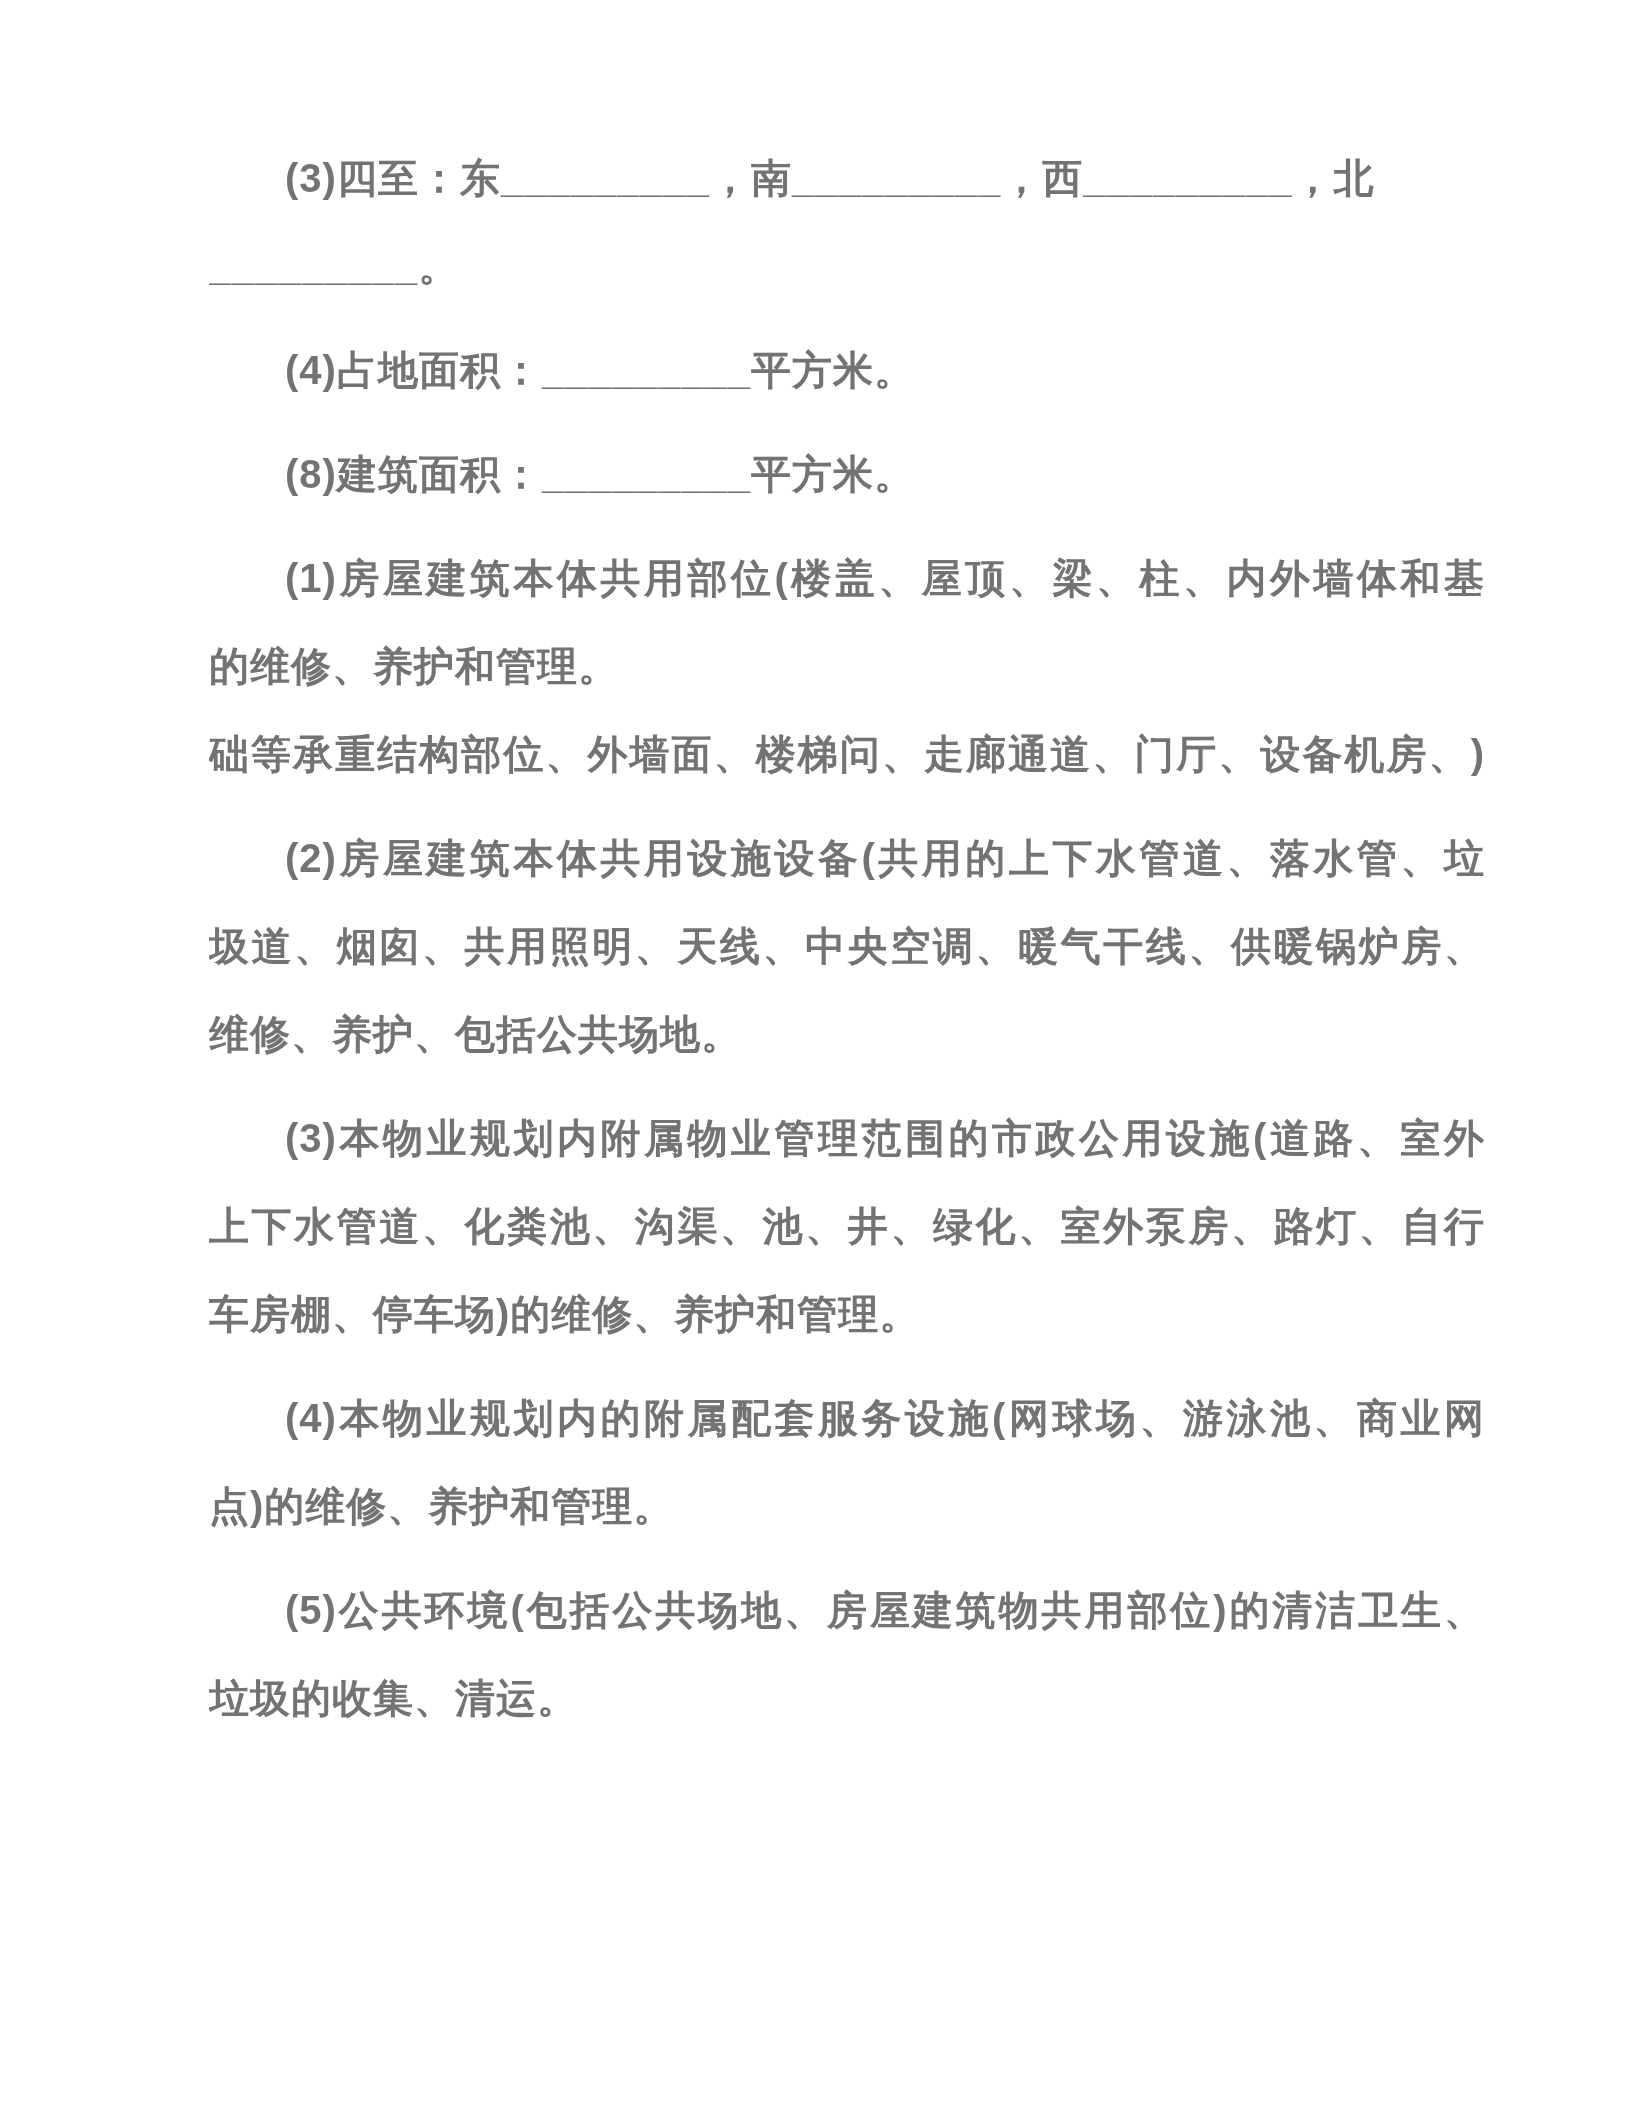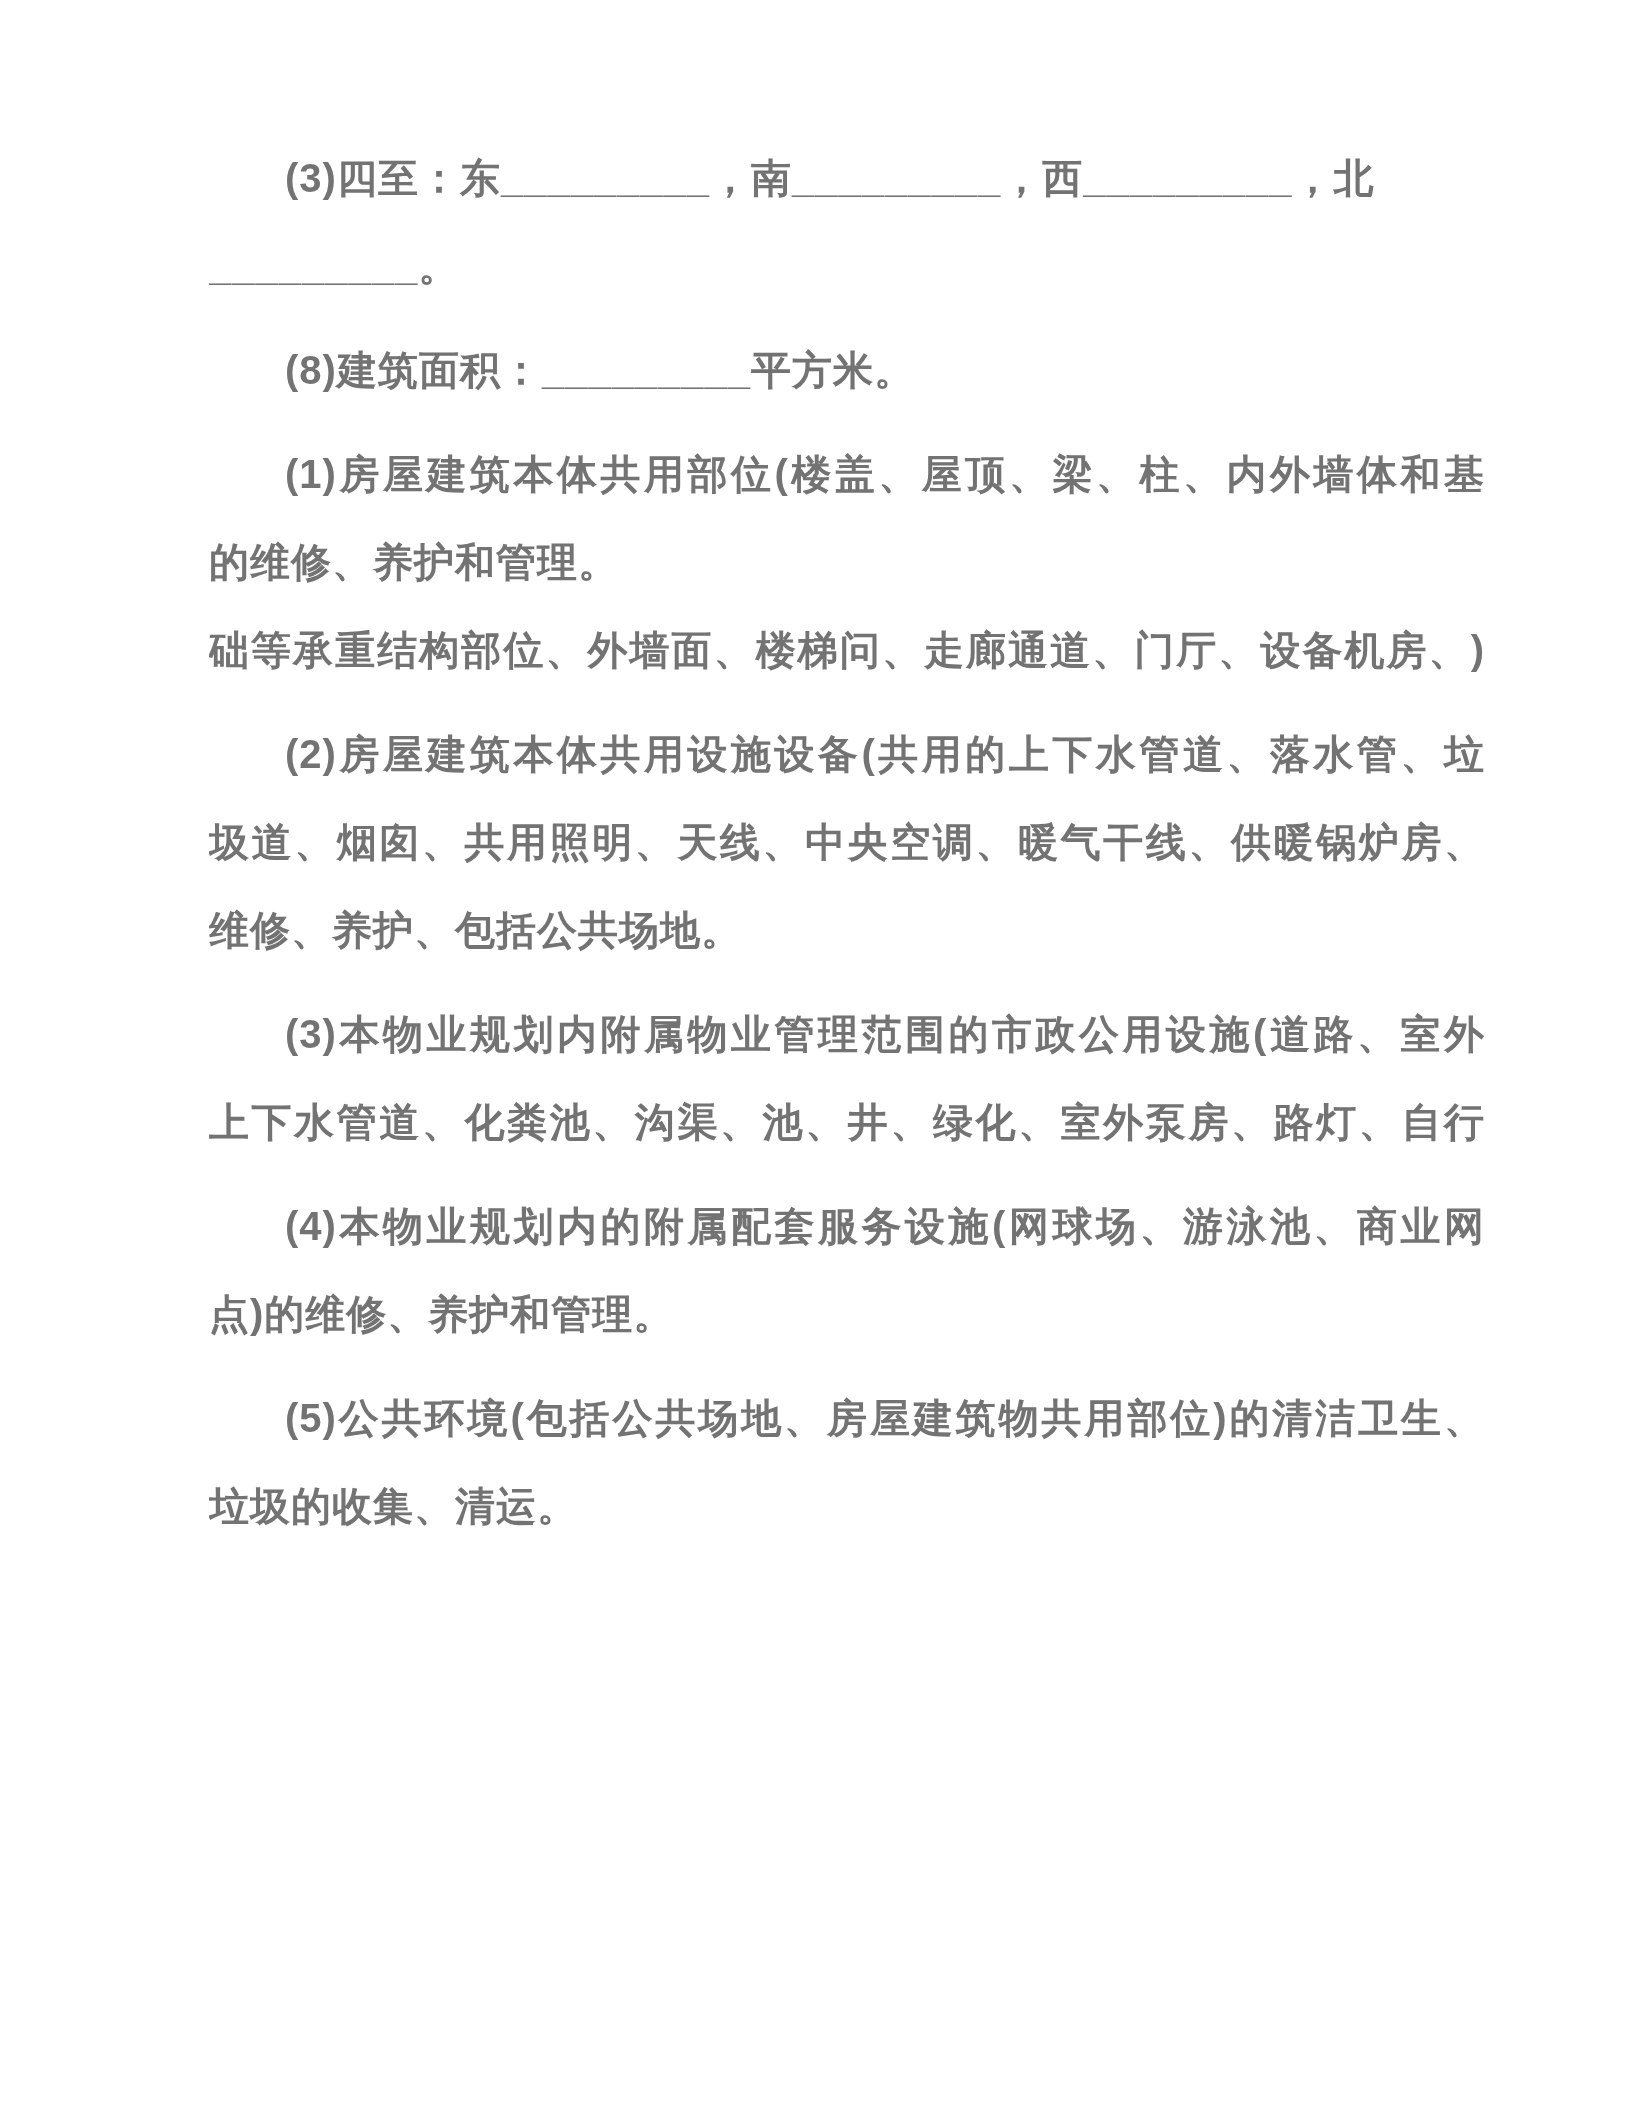--- a/index.html
+++ b/index.html
@@ -51,20 +51,23 @@
 <body>
 
 <div class="page">
   <div class="content">
 
     <div class="para">
       <div class="line indent">(3)四至：东_________，南_________，西_________，北</div>
       <div class="line">_________。</div>
     </div>
 
+    <div class="para">
+      <div class="line indent">(4)占地面积：_________平方米。</div>
+    </div>
 
     <div class="para">
       <div class="line indent">(8)建筑面积：_________平方米。</div>
     </div>
 
 
     <div class="para">
       <div class="line indent just">(1)房屋建筑本体共用部位(楼盖、屋顶、梁、柱、内外墙体和基</div>
       <div class="line">的维修、养护和管理。</div>
       <div class="line just">础等承重结构部位、外墙面、楼梯问、走廊通道、门厅、设备机房、)</div>
@@ -72,20 +75,21 @@
 
     <div class="para">
       <div class="line indent just">(2)房屋建筑本体共用设施设备(共用的上下水管道、落水管、垃</div>
       <div class="line just">圾道、烟囱、共用照明、天线、中央空调、暖气干线、供暖锅炉房、</div>
       <div class="line">维修、养护、包括公共场地。</div>
     </div>
 
     <div class="para">
       <div class="line indent just">(3)本物业规划内附属物业管理范围的市政公用设施(道路、室外</div>
       <div class="line just">上下水管道、化粪池、沟渠、池、井、绿化、室外泵房、路灯、自行</div>
+      <div class="line">车房棚、停车场)的维修、养护和管理。</div>
     </div>
 
     <div class="para">
       <div class="line indent just">(4)本物业规划内的附属配套服务设施(网球场、游泳池、商业网</div>
       <div class="line">点)的维修、养护和管理。</div>
     </div>
 
     <div class="para">
       <div class="line indent just">(5)公共环境(包括公共场地、房屋建筑物共用部位)的清洁卫生、</div>
       <div class="line">垃圾的收集、清运。</div>

